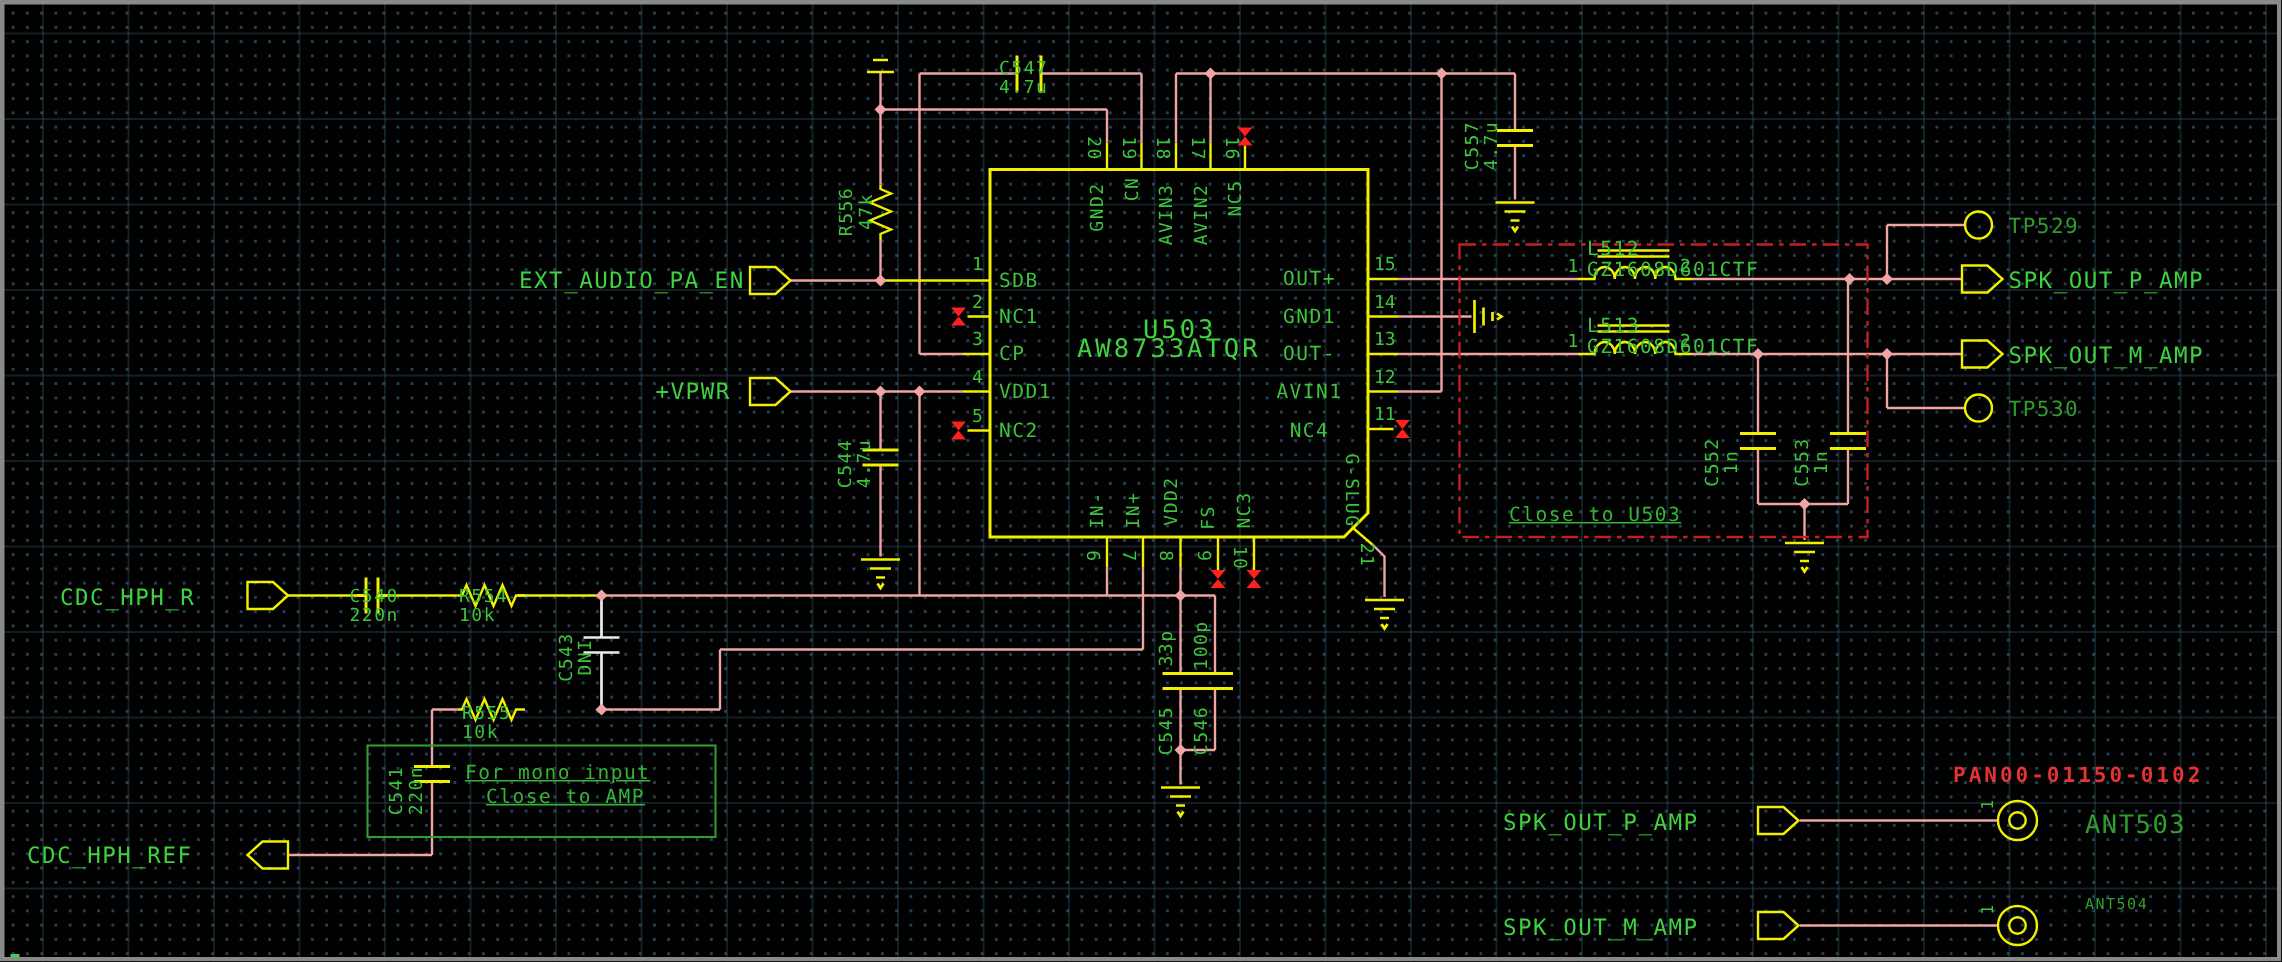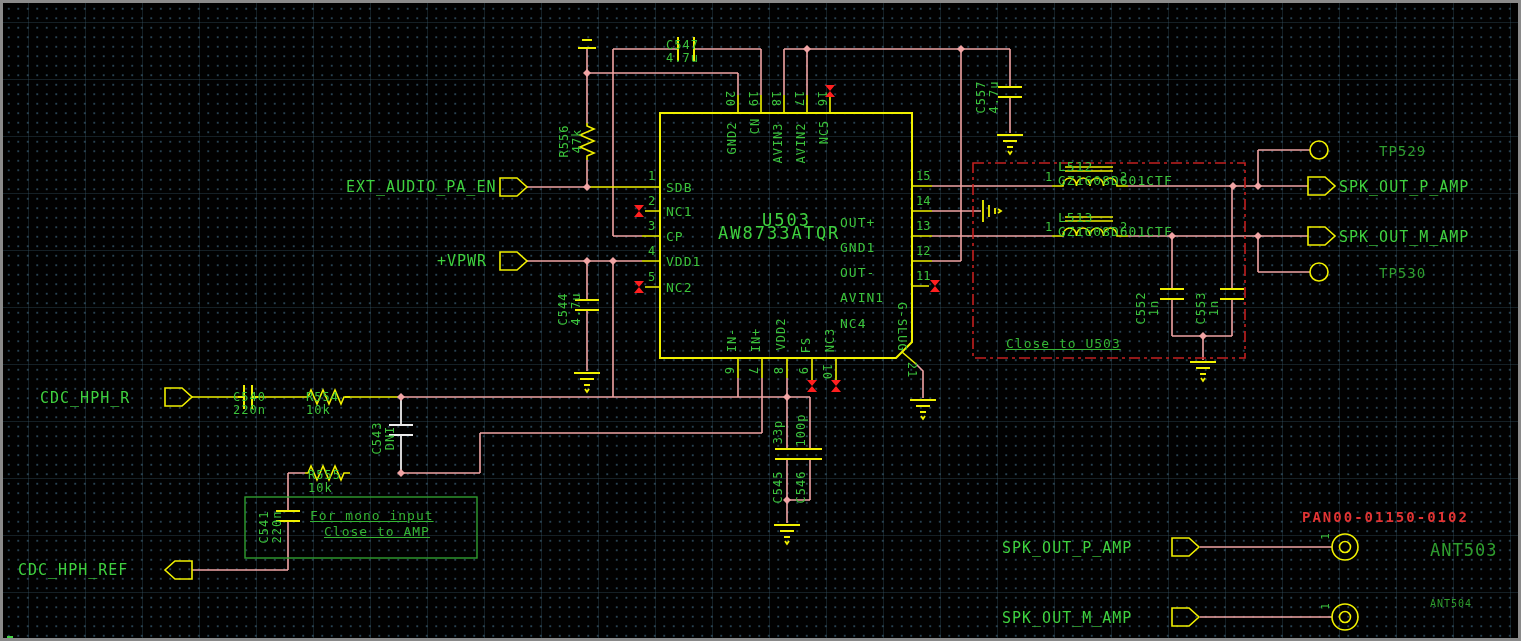--- a/index.html
+++ b/index.html
@@ -13,30 +13,30 @@
     background-size:57px 57px, 57px 57px, 9.5px 9.5px;
     background-position:28px 23px, 28px 23px, 4px 4px;
     font-family:"DejaVu Sans Mono", monospace;
   }
   .frame{position:absolute;inset:0;border:3px solid #8a8a8a;pointer-events:none;z-index:50;}
   svg.layer{position:absolute;left:0;top:0;z-index:5;}
   .lb{position:absolute;color:#3fd13f;font-size:15px;letter-spacing:1px;white-space:pre;z-index:10;}
   .pin{font-size:13px;letter-spacing:1px;color:#3cc43c;}
   .num{font-size:12px;letter-spacing:0;color:#3cc43c;}
   .big{font-size:17px;letter-spacing:2px;}
-  .dim{color:#2f9e2f;padding-left:40px;}
+  .dim{color:#2f9e2f;}
   .note{font-size:13px;letter-spacing:1px;color:#35b535;text-decoration:underline;}
   .redtxt{color:#e23434;font-size:14px;letter-spacing:2px;font-weight:bold;}
   .white{color:#ececec;}
   .cmp{font-size:12px;letter-spacing:1px;line-height:13px;color:#3cc43c;}
   .vwrap{position:absolute;transform:translate(-50%,-50%) rotate(-90deg);display:flex;flex-direction:column;align-items:center;
          font-size:12px;letter-spacing:1px;line-height:13px;color:#3cc43c;white-space:pre;z-index:10;}
   .vwrap90{position:absolute;transform:translate(-50%,-50%) rotate(90deg);display:flex;flex-direction:column;align-items:center;
          font-size:12px;letter-spacing:1px;line-height:13px;color:#3cc43c;white-space:pre;z-index:10;}
-  .rt{text-align:left;margin-top:36px;}
+  .rt{text-align:center;}
 </style>
 </head>
 <body>
 
 <div id="canvas">
 
 <svg class="layer" width="1521" height="641" viewBox="0 0 1521 641">
 
   <g stroke="#f0a4a4" stroke-width="1.6" fill="none">
     <path d="M587,48 V73 M587,73 V123 M587,160 V187 M527,187 H587"></path>

